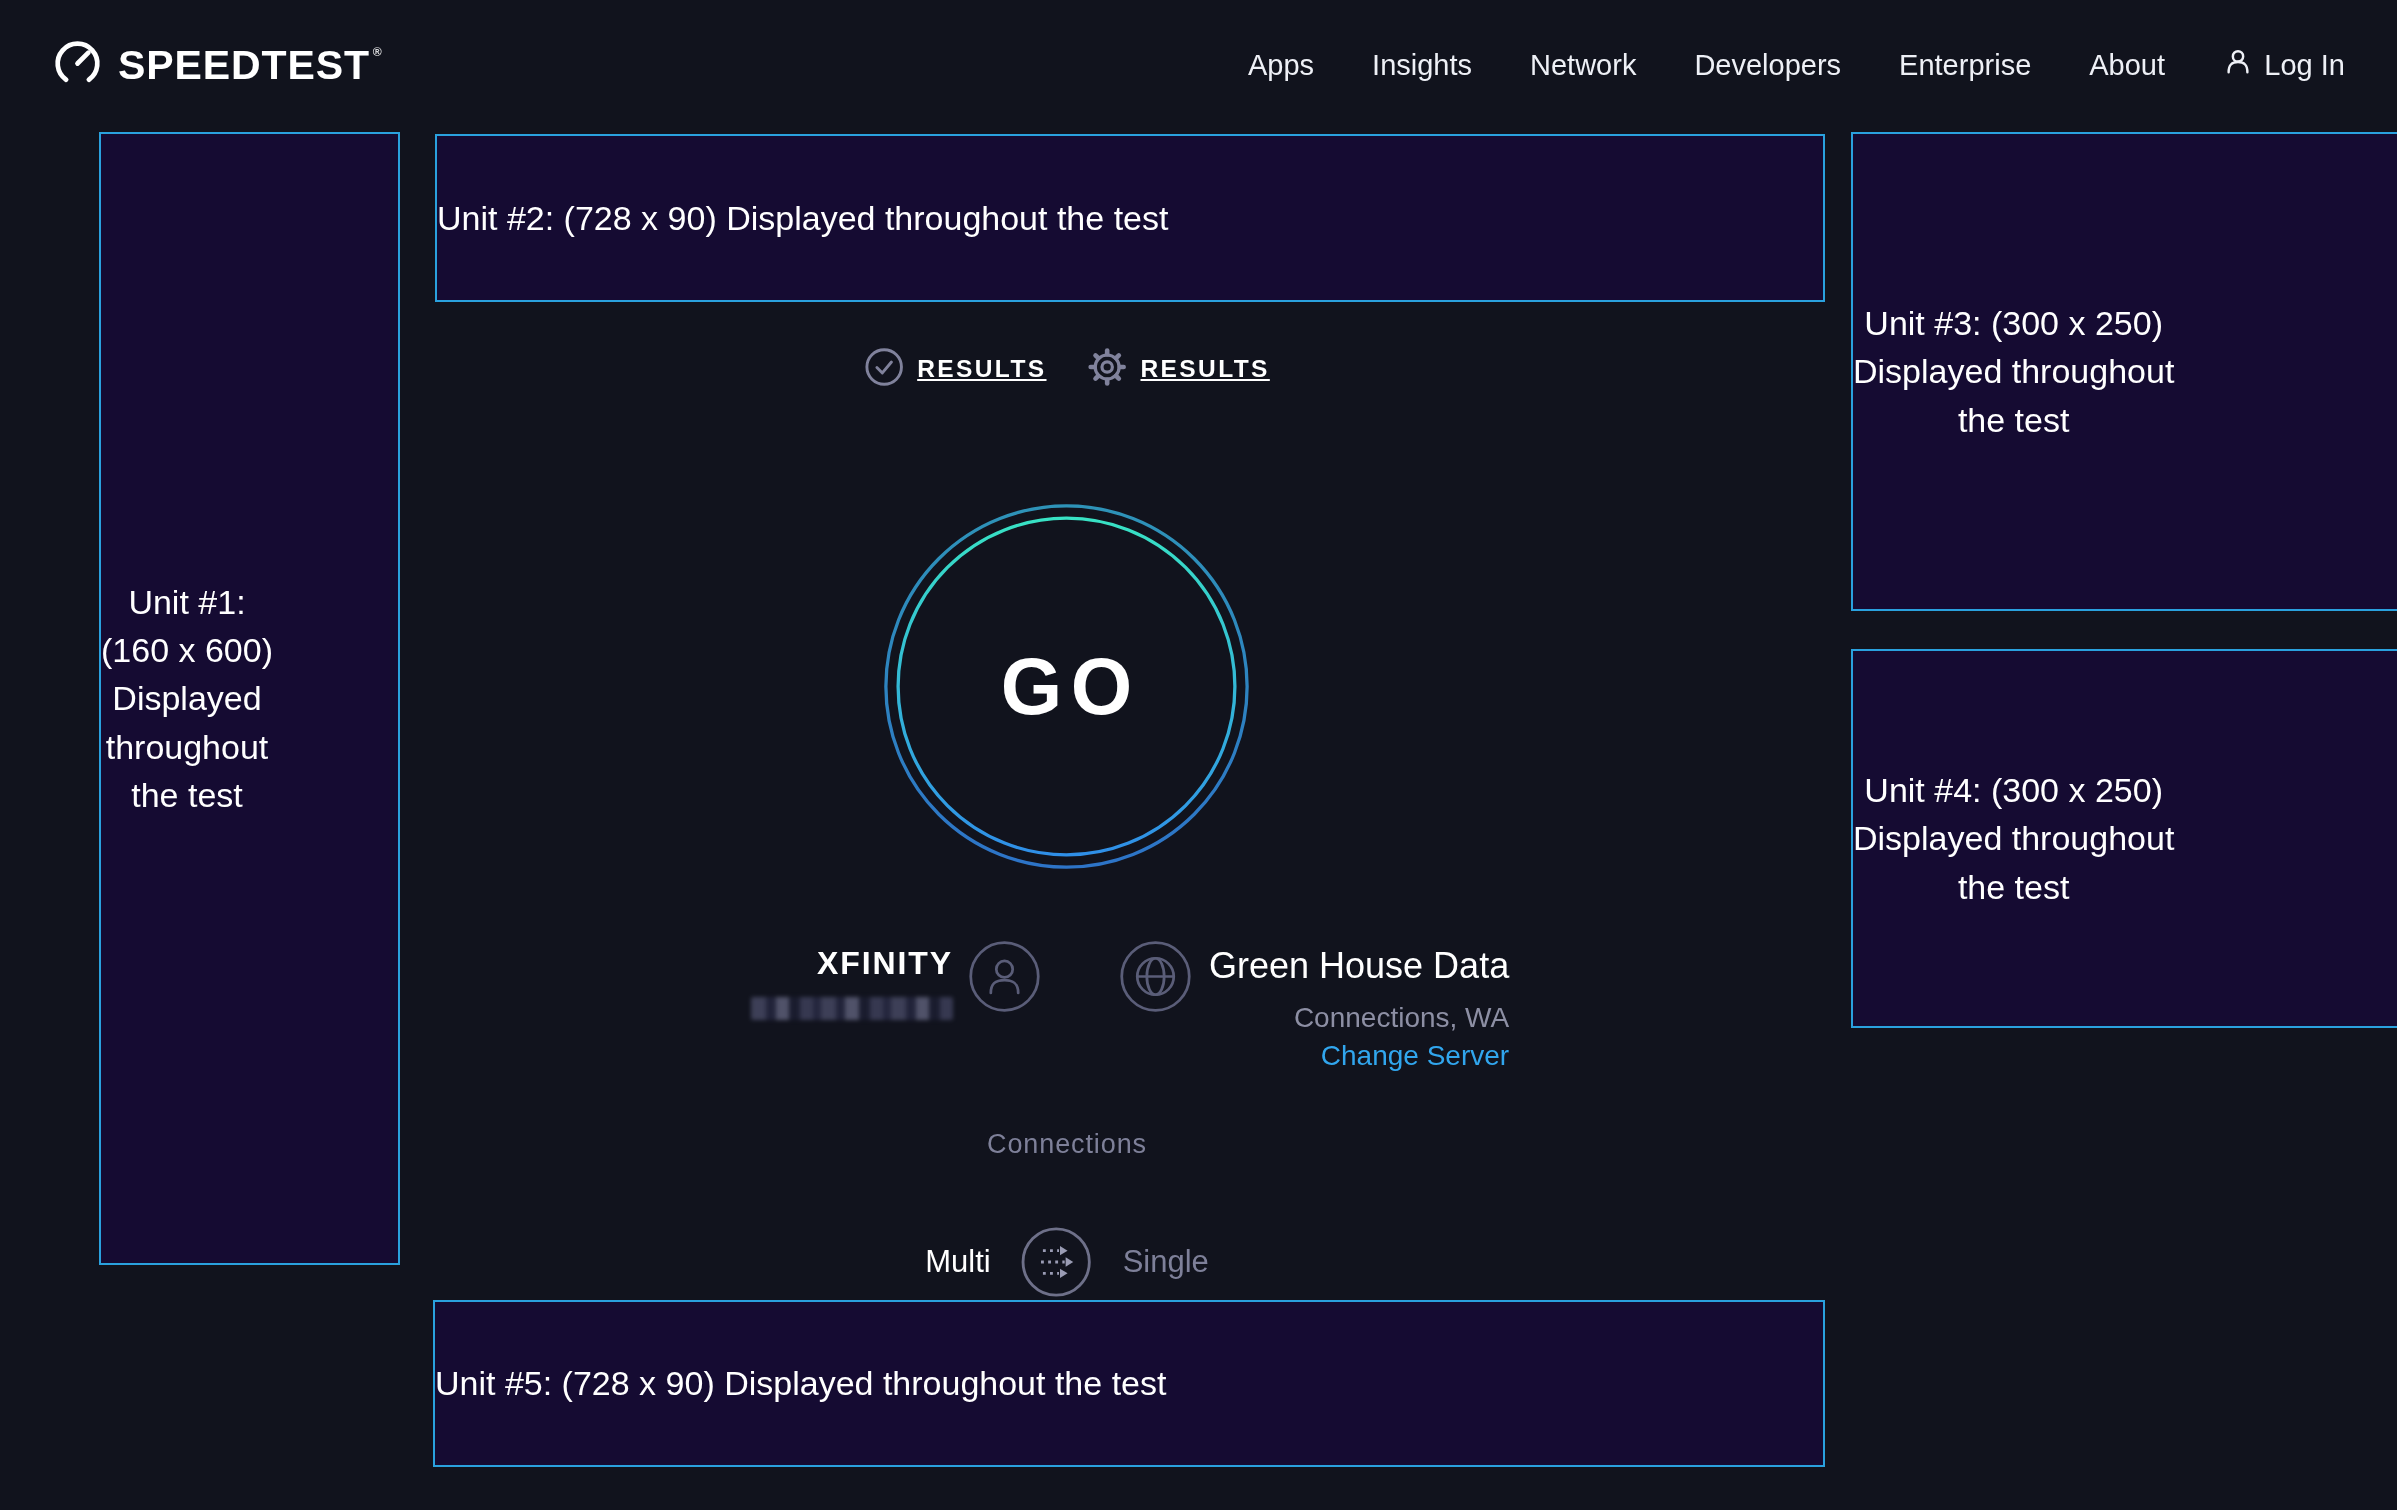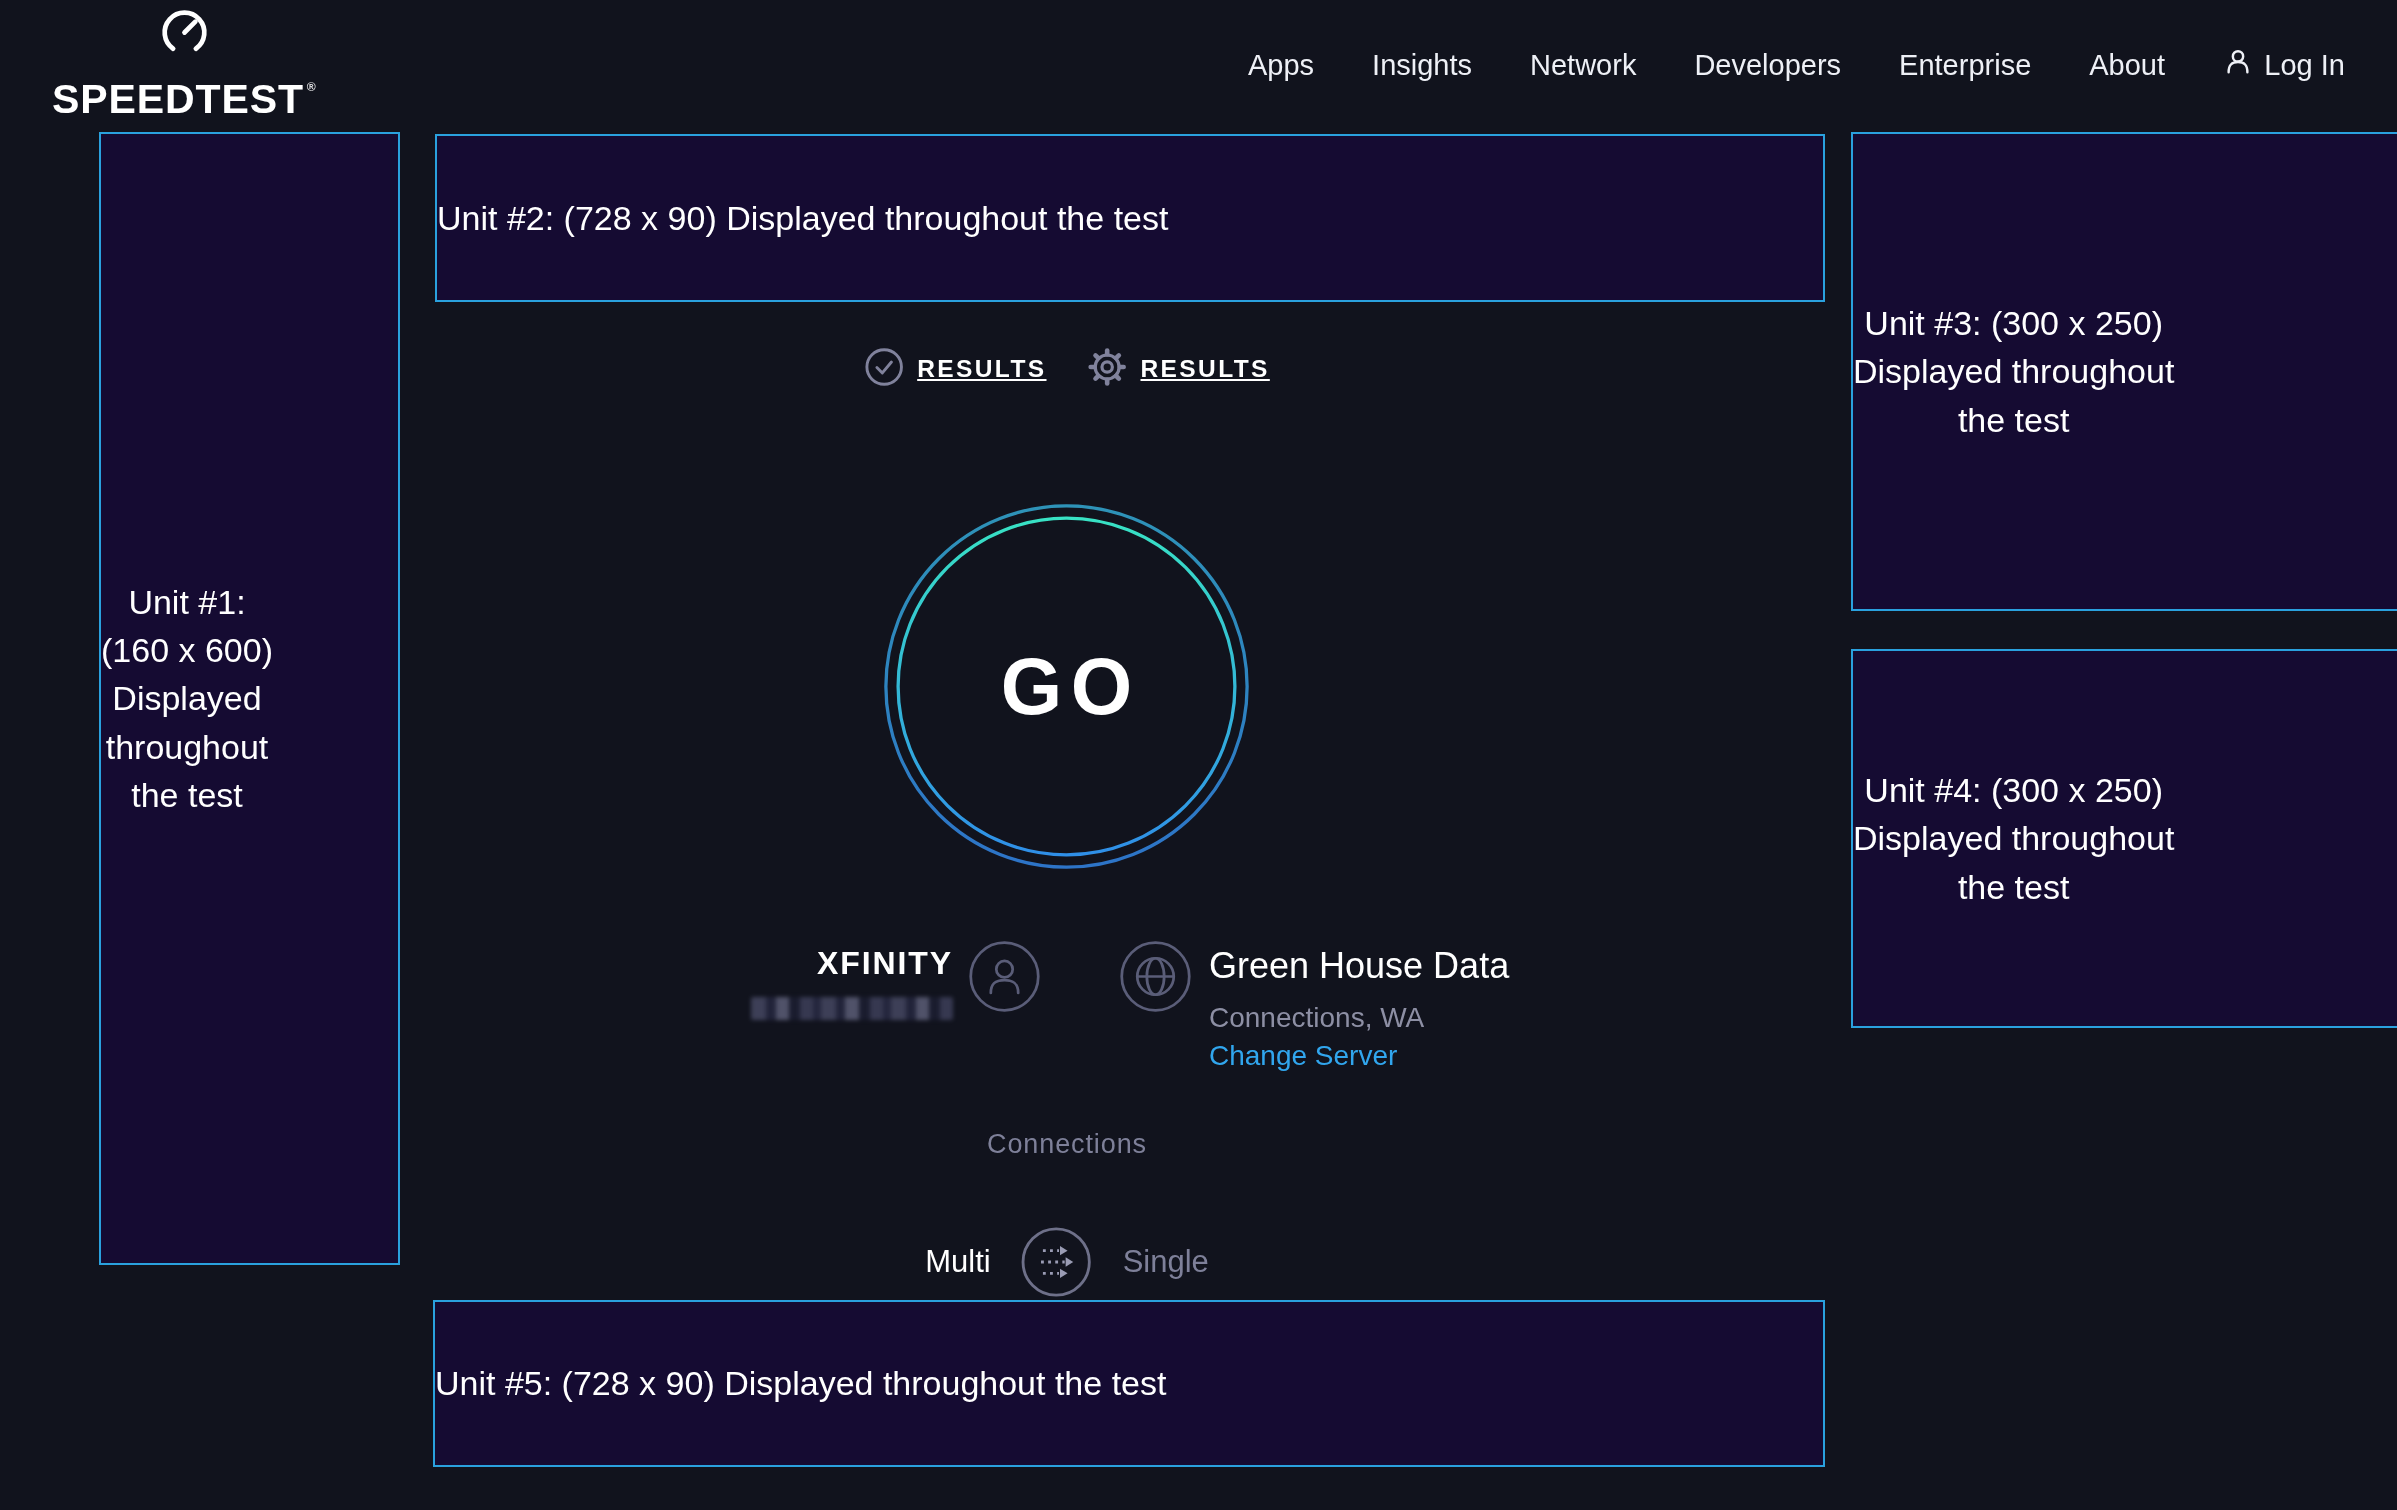--- a/index.html
+++ b/index.html
@@ -13,21 +13,21 @@
     --white:#ffffff;
   }
   *{margin:0;padding:0;box-sizing:border-box;}
   html,body{background:var(--bg);}
   body{font-family:"Liberation Sans", sans-serif; color:var(--white);}
   .page{position:relative;width:2397px;height:1510px;background:var(--bg);overflow:hidden;}
 
   
   .header{position:absolute;left:0;top:0;width:2397px;height:130px;
           display:flex;align-items:center;justify-content:space-between;padding:0 52px;}
-  .logo{display:flex;align-items:center;gap:15px;cursor:pointer;flex-direction:column;}
+  .logo{display:flex;align-items:center;gap:15px;cursor:pointer;}
   .logo-text{font-size:41px;font-weight:700;letter-spacing:0.9px;color:var(--white);display:flex;align-items:flex-start;}
   .logo-tm{font-size:12.2px;margin-top:3.8px;margin-left:2.8px;opacity:.85;}
   .nav-links{display:flex;align-items:center;gap:58px;}
   .nav-link{font-size:29px;color:#eef0f6;cursor:pointer;text-decoration:none;}
   .login{display:flex;align-items:center;gap:11.3px;cursor:pointer;font-size:29px;color:#eef0f6;}
 
   
   .ad{position:absolute;background:var(--ad-bg);border:2.8px solid var(--ad-border);
       display:flex;align-items:center;text-align:center;margin-left:47px;}
   .ad-text{font-size:34px;line-height:1.42;color:var(--white);white-space:pre-line;}
@@ -53,21 +53,21 @@
   
   .isp-block{position:absolute;left:742px;top:945px;width:211px;
              display:flex;flex-direction:column;align-items:flex-end;}
   .isp-name{font-size:32px;font-weight:700;letter-spacing:1.9px;color:var(--white);}
   .redacted-ip{margin-top:15px;width:202px;height:22.6px;border-radius:1.9px;opacity:.92;
       background:repeating-linear-gradient(90deg,#41435c 0 15px,#23253c 15px 24.5px,#565870 24.5px 38px,#1b1d30 38px 49px,#3a3c55 49px 62px,#262840 62px 70px);
       filter:blur(1.9px);}
   .icon-circle{position:absolute;width:73px;height:73px;}
   .isp-icon{left:968px;top:940px;}
   .server-icon{left:1119px;top:940px;}
-  .server-block{position:absolute;left:1209px;top:945px;display:flex;flex-direction:column;align-items:flex-start;}
+  .server-block{position:absolute;left:1209px;top:945px;display:flex;flex-direction:column;align-items:flex-end;}
   .server-name{font-size:36px;font-weight:500;color:var(--white);}
   .server-loc{font-size:28px;color:var(--muted2);margin-top:15px;}
   .server-change{font-size:28px;color:var(--link);margin-top:6px;cursor:pointer;text-decoration:none;}
 
   
   .connections-label{position:absolute;left:1067px;top:1129px;transform:translateX(-50%);
                      font-size:27px;letter-spacing:0.9px;color:var(--muted);}
   .mode-row{position:absolute;left:1067px;top:1226px;transform:translateX(-50%);
             display:flex;align-items:center;gap:30px;height:72px;}
   .mode-multi{font-size:31px;color:var(--white);}

